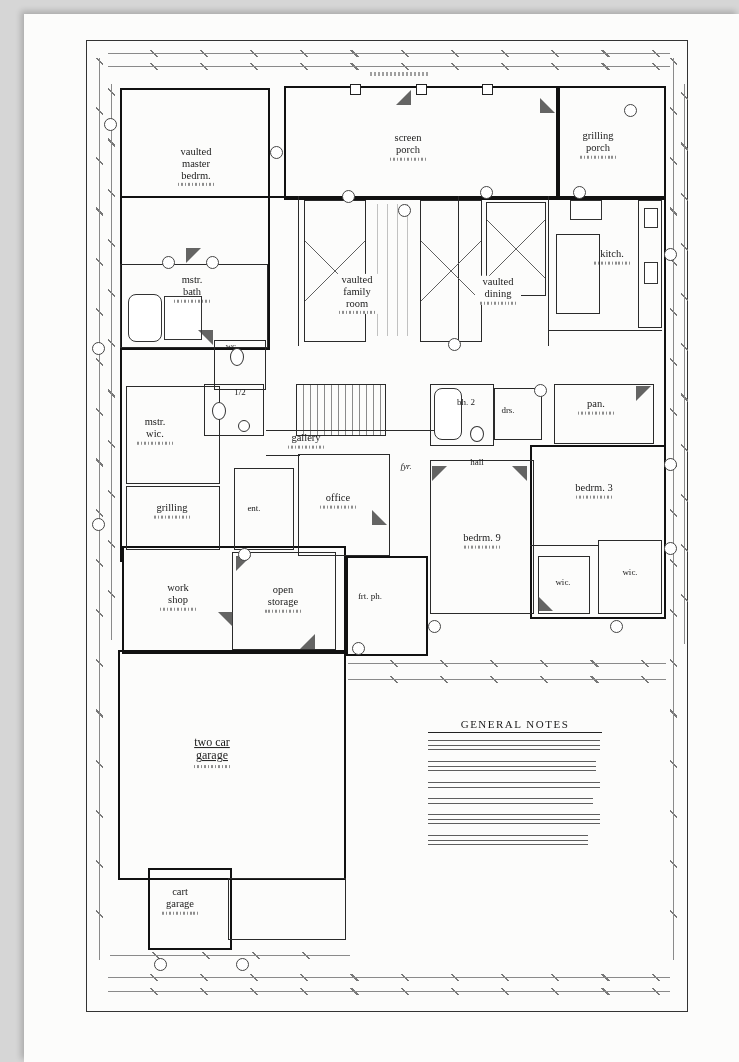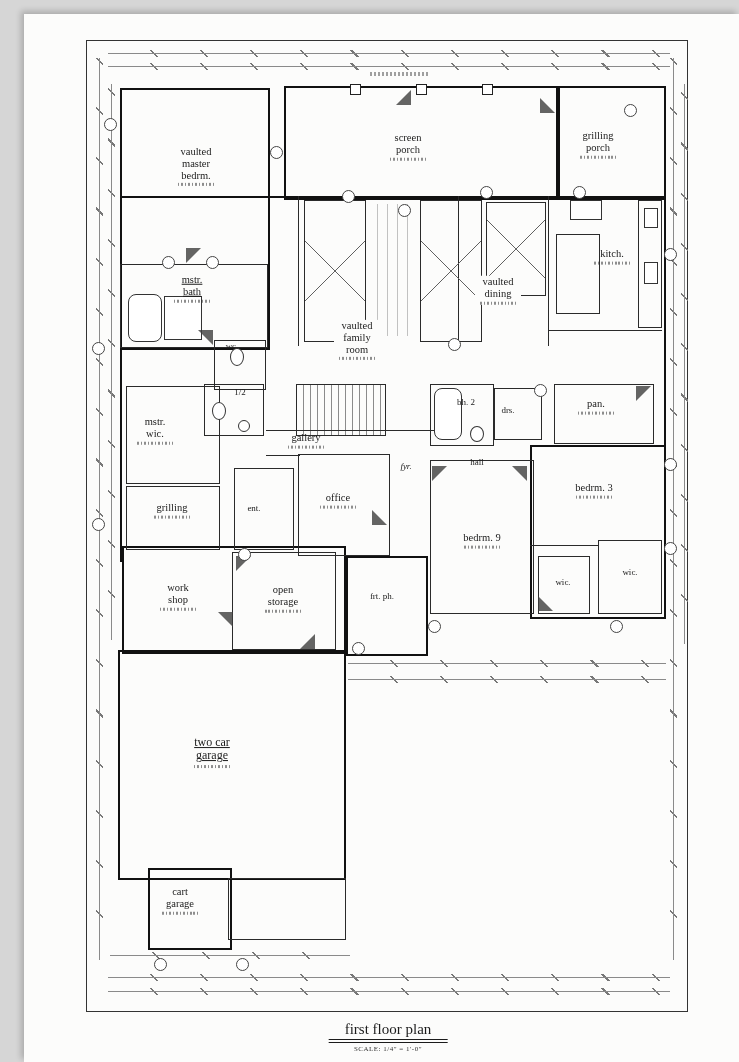--- a/index.html
+++ b/index.html
@@ -161,44 +161,48 @@
   <div class="bubble" style="left:398px;top:204px;"></div>
   <div class="bubble" style="left:448px;top:338px;"></div>
   <div class="bubble" style="left:534px;top:384px;"></div>
   <div class="bubble" style="left:154px;top:958px;"></div>
   <div class="bubble" style="left:236px;top:958px;"></div>
 
   <div class="lab sz" style="left:196px;top:166px;width:58px;">vaulted master bedrm.</div>
   <div class="lab sz" style="left:408px;top:146px;width:46px;">screen porch</div>
   <div class="lab sz" style="left:598px;top:144px;width:46px;">grilling porch</div>
   <div class="lab sz" style="left:612px;top:256px;width:44px;">kitch.</div>
-  <div class="lab sz" style="left:192px;top:288px;width:40px;text-decoration:underline;">mstr. bath</div>
-  <div class="lab sz bg" style="left:357px;top:294px;width:44px;margin-top:46px;">vaulted family room</div>
+  <div class="lab sz" style="left:192px;top:288px;width:40px;">mstr. bath</div>
+  <div class="lab sz bg" style="left:357px;top:294px;width:44px;">vaulted family room</div>
   <div class="lab sz bg" style="left:498px;top:290px;width:44px;">vaulted dining</div>
   <div class="lab small" style="left:232px;top:346px;">wc.</div>
   <div class="lab small" style="left:240px;top:392px;">1/2</div>
   <div class="lab sz" style="left:155px;top:430px;width:40px;">mstr. wic.</div>
   <div class="lab sz" style="left:306px;top:440px;width:50px;">gallery</div>
   <div class="lab sz" style="left:596px;top:406px;width:40px;">pan.</div>
   <div class="lab small" style="left:466px;top:402px;width:22px;">bh. 2</div>
   <div class="lab small" style="left:508px;top:410px;">drs.</div>
   <div class="lab small" style="left:477px;top:462px;">hall</div>
   <div class="lab small" style="left:406px;top:466px;font-style:italic;">fyr.</div>
   <div class="lab small" style="left:254px;top:508px;">ent.</div>
   <div class="lab sz" style="left:338px;top:500px;width:50px;">office</div>
   <div class="lab sz" style="left:172px;top:510px;width:50px;">grilling</div>
   <div class="lab sz" style="left:482px;top:540px;width:40px;">bedrm. 9</div>
   <div class="lab sz" style="left:594px;top:490px;width:40px;">bedrm. 3</div>
   <div class="lab small" style="left:563px;top:582px;">wic.</div>
   <div class="lab small" style="left:630px;top:572px;">wic.</div>
   <div class="lab sz" style="left:178px;top:596px;width:36px;">work shop</div>
   <div class="lab sz" style="left:283px;top:598px;width:50px;">open storage</div>
-  <div class="lab small" style="left:382px;top:596px;width:26px;">frt. ph.</div>
+  <div class="lab small" style="left:370px;top:596px;width:26px;">frt. ph.</div>
   <div class="lab big sz" style="left:212px;top:752px;width:54px;text-decoration:underline;">two car garage</div>
   <div class="lab sz" style="left:180px;top:900px;width:42px;">cart garage</div>
 
-
-  <div class="titleblk">
-    <span class="title-text">first floor plan</span>
-    <div class="title-rule"></div>
-    <div class="scale">SCALE: 1/4" = 1'-0"</div>
+  <div class="notes">
+    <div class="notes-title">GENERAL NOTES</div>
+    <div class="par" style="height:14px;width:172px;"></div>
+    <div class="par" style="height:14px;width:168px;"></div>
+    <div class="par" style="height:9px;width:172px;"></div>
+    <div class="par" style="height:9px;width:165px;"></div>
+    <div class="par" style="height:14px;width:172px;"></div>
+    <div class="par" style="height:14px;width:160px;"></div>
   </div>
+
 </div>
 
 </body></html>

